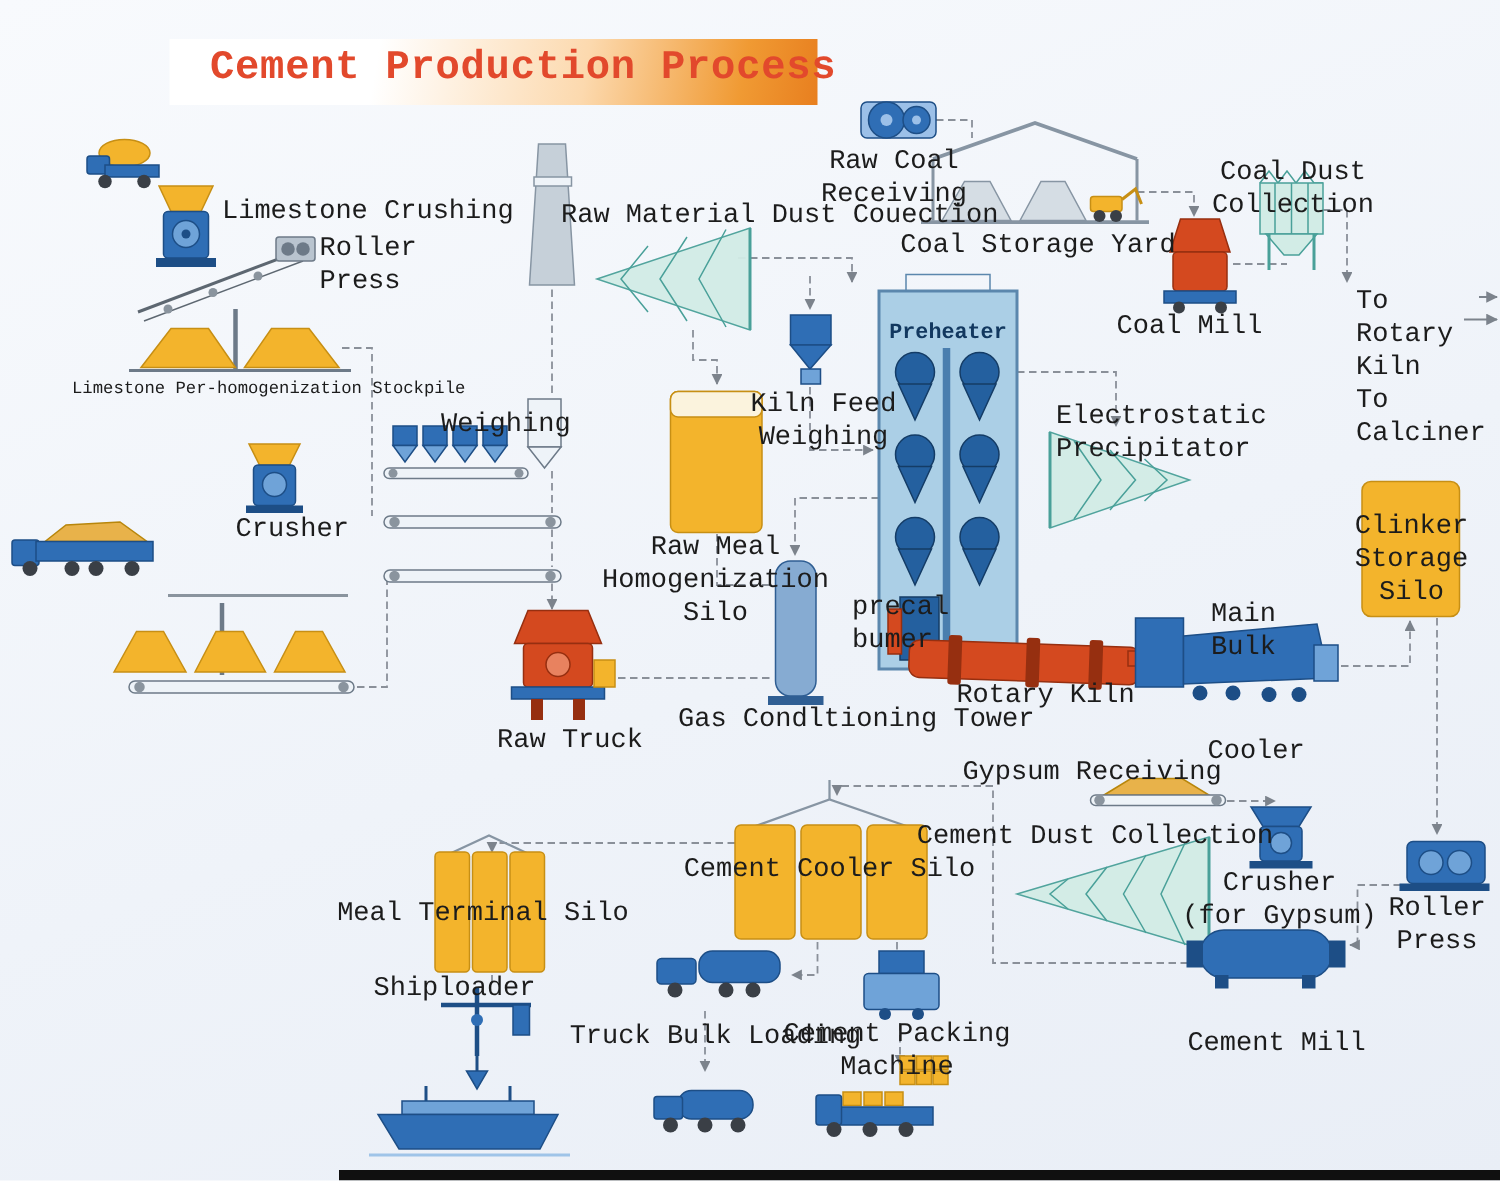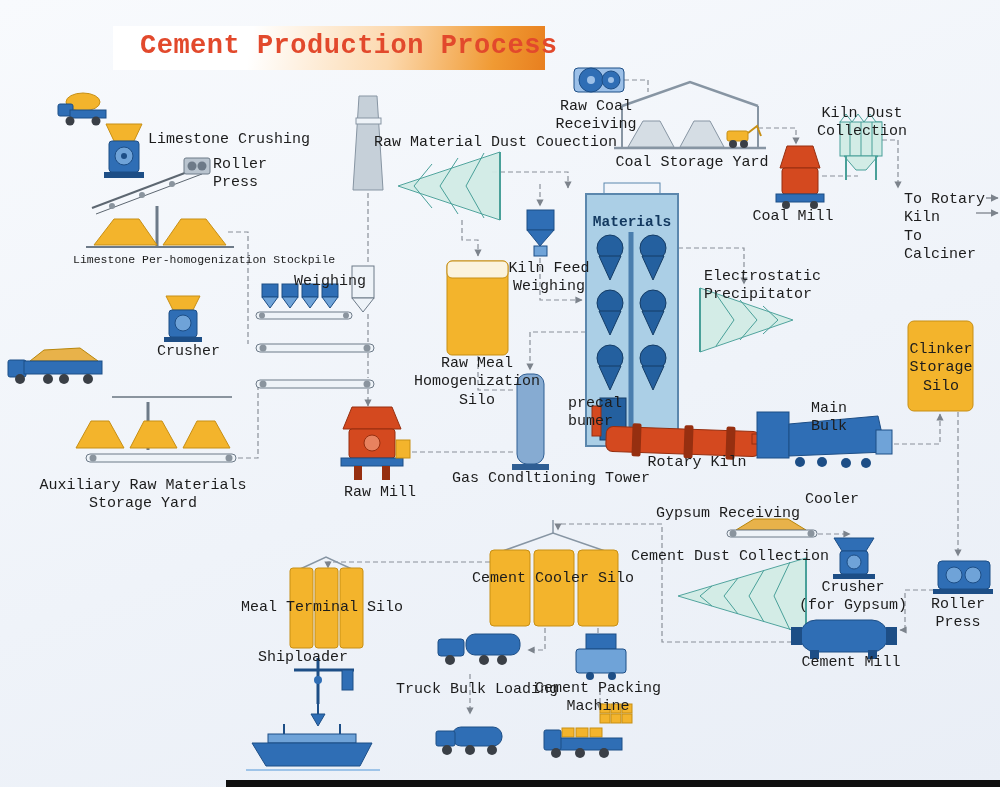--- a/index.html
+++ b/index.html
@@ -5,21 +5,21 @@
   *{box-sizing:border-box}
   body{margin:0;background:#ffffff}
   .canvas{position:relative;width:1000px;height:787px;overflow:hidden;
     background:linear-gradient(160deg,#f8fafd 0%,#eff3f9 55%,#e9eef6 100%);
     font-family:Liberation Mono, monospace}
   svg.art{position:absolute;left:0;top:0}
   .banner{position:absolute;left:113px;top:26px;width:432px;height:44px;
     background:linear-gradient(100deg,#ffffff 0%,#ffffff 32%,#fcd9ae 64%,#f09a33 88%,#e87f1f 100%)}
   .title{position:absolute;left:140px;top:31px;margin:0;font-size:27px;font-weight:bold;
     color:#e2492c;letter-spacing:.5px}
-  .lbl{position:absolute;font-size:15px;line-height:1.22;color:#1c1c1c;white-space:pre-line}
+  .lbl{position:absolute;font-size:18px;line-height:1.22;color:#1c1c1c;white-space:pre-line}
   .c{transform:translateX(-50%);text-align:center}
   .s11{font-size:11.5px}
   .s14{font-size:14.5px;font-weight:bold;color:#12385f}
   .bottom-bar{position:absolute;left:226px;top:780px;width:774px;height:7px;background:#101010}
 </style>
 </head>
 <body>
 
 <div class="canvas">
 
@@ -377,59 +377,57 @@
         <circle cx="604" cy="753" r="5" fill="#3a3f46"></circle>
 </g>
 </svg>
 
 <div class="banner"></div>
 <h1 class="title">Cement Production Process</h1>
 
 <div class="lbl" style="left:148px;top:131px">Limestone Crushing</div>
 <div class="lbl" style="left:213px;top:156px">Roller
 Press</div>
-<div class="lbl s11" style="left:73px;top:253px">Limestone Per-homogenization Stockpile</div>
+<div class="lbl s11" style="left:48px;top:253px">Limestone Per-homogenization Stockpile</div>
 <div class="lbl" style="left:374px;top:134px">Raw Material Dust Couection</div>
 <div class="lbl c" style="left:596px;top:98px">Raw Coal
 Receiving</div>
 <div class="lbl c" style="left:692px;top:154px">Coal Storage Yard</div>
-<div class="lbl c" style="left:862px;top:105px">Kiln Dust Collection</div>
+<div class="lbl c" style="left:862px;top:105px">Coal Dust Collection</div>
 <div class="lbl c" style="left:793px;top:208px">Coal Mill</div>
 <div class="lbl" style="left:904px;top:191px">To Rotary Kiln
 To Calciner</div>
-<div class="lbl c s14" style="left:632px;top:214px">Materials</div>
+<div class="lbl c s14" style="left:632px;top:214px">Preheater</div>
 <div class="lbl" style="left:294px;top:273px">Weighing</div>
 <div class="lbl c" style="left:549px;top:260px">Kiln Feed
 Weighing</div>
 <div class="lbl" style="left:704px;top:268px">Electrostatic
 Precipitator</div>
 <div class="lbl" style="left:157px;top:343px">Crusher</div>
 <div class="lbl c" style="left:477px;top:355px">Raw Meal
 Homogenization
 Silo</div>
 <div class="lbl c" style="left:941px;top:341px">Clinker
 Storage
 Silo</div>
 <div class="lbl" style="left:568px;top:395px">precal
 bumer</div>
 <div class="lbl c" style="left:829px;top:400px">Main
 Bulk</div>
 <div class="lbl c" style="left:697px;top:454px">Rotary Kiln</div>
 <div class="lbl" style="left:805px;top:491px">Cooler</div>
 <div class="lbl" style="left:452px;top:470px">Gas Condltioning Tower</div>
-<div class="lbl c" style="left:380px;top:484px">Raw Mill</div>
-<div class="lbl c" style="left:143px;top:477px">Auxiliary Raw Materials
-Storage Yard</div>
+<div class="lbl c" style="left:380px;top:484px">Raw Truck</div>
 <div class="lbl c" style="left:728px;top:505px">Gypsum Receiving</div>
 <div class="lbl c" style="left:730px;top:548px">Cement Dust Collection</div>
 <div class="lbl c" style="left:853px;top:579px">Crusher
 (for Gypsum)</div>
 <div class="lbl c" style="left:958px;top:596px">Roller
 Press</div>
-<div class="lbl c" style="left:851px;top:654px">Cement Mill</div>
+<div class="lbl c" style="left:851px;top:686px">Cement Mill</div>
 <div class="lbl c" style="left:553px;top:570px">Cement Cooler Silo</div>
 <div class="lbl c" style="left:322px;top:599px">Meal Terminal Silo</div>
 <div class="lbl c" style="left:303px;top:649px">Shiploader</div>
 <div class="lbl c" style="left:477px;top:681px">Truck Bulk Loading</div>
 <div class="lbl c" style="left:598px;top:680px">Cement Packing
 Machine</div>
 
 <div class="bottom-bar"></div>
 </div>
 

